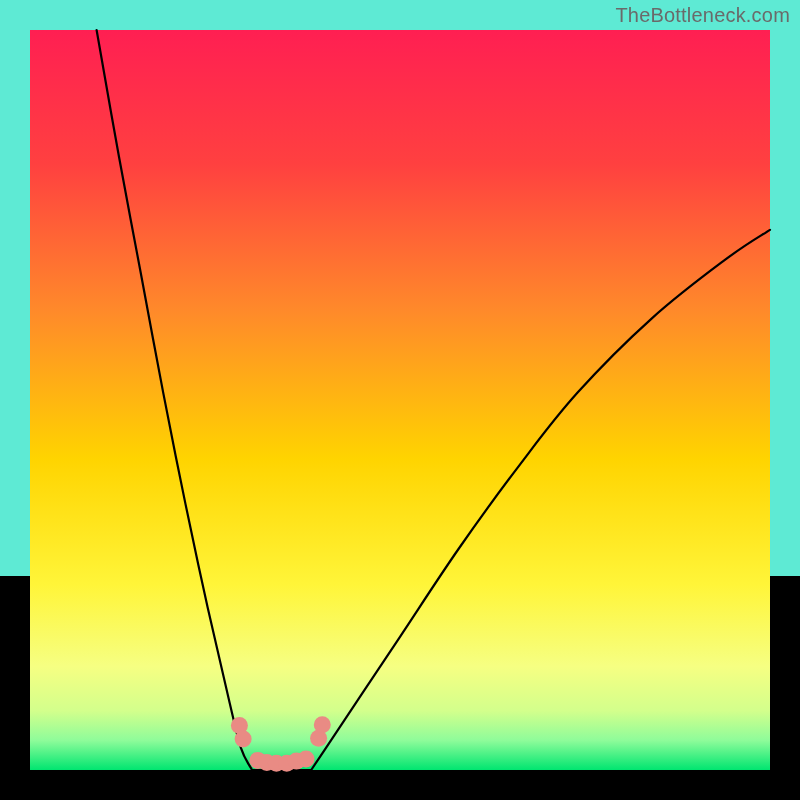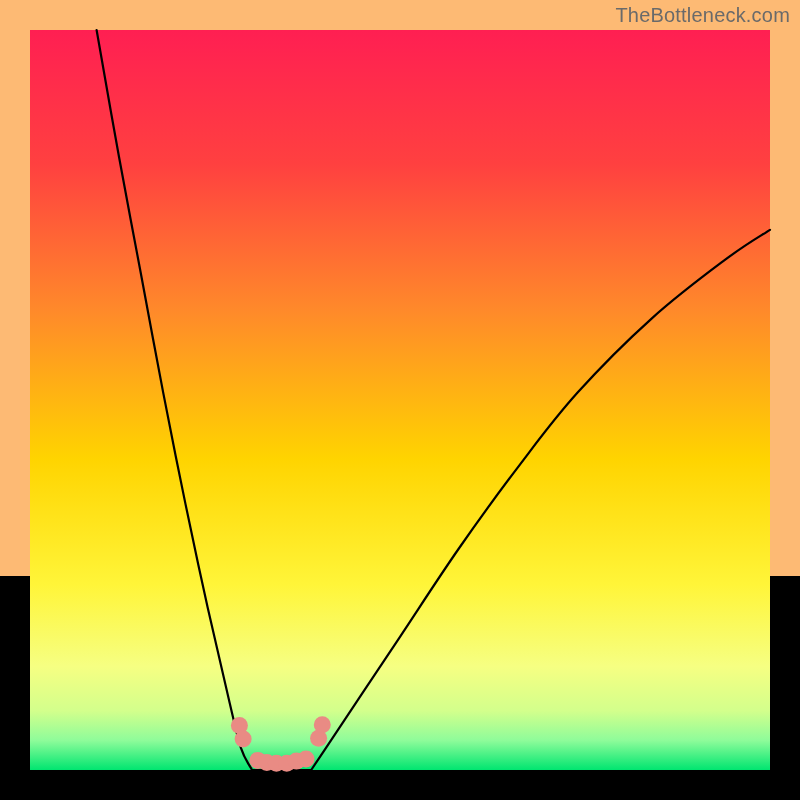--- a/index.html
+++ b/index.html
@@ -8,21 +8,21 @@
     width: 800px;
     height: 800px;
     overflow: hidden;
     background: #000;
     font-family: Arial, Helvetica, sans-serif;
   }
   .frame {
     position: absolute;
     left: 0; top: 0;
     width: 800px; height: 576px;
-    background: #fdba74;
+    background: #5eead4;
   }
   .watermark {
     position: absolute;
     top: 4px;
     right: 10px;
     color: #6a6a6a;
     font-size: 20px;
     font-weight: 500;
     letter-spacing: 0.2px;
     user-select: none;

